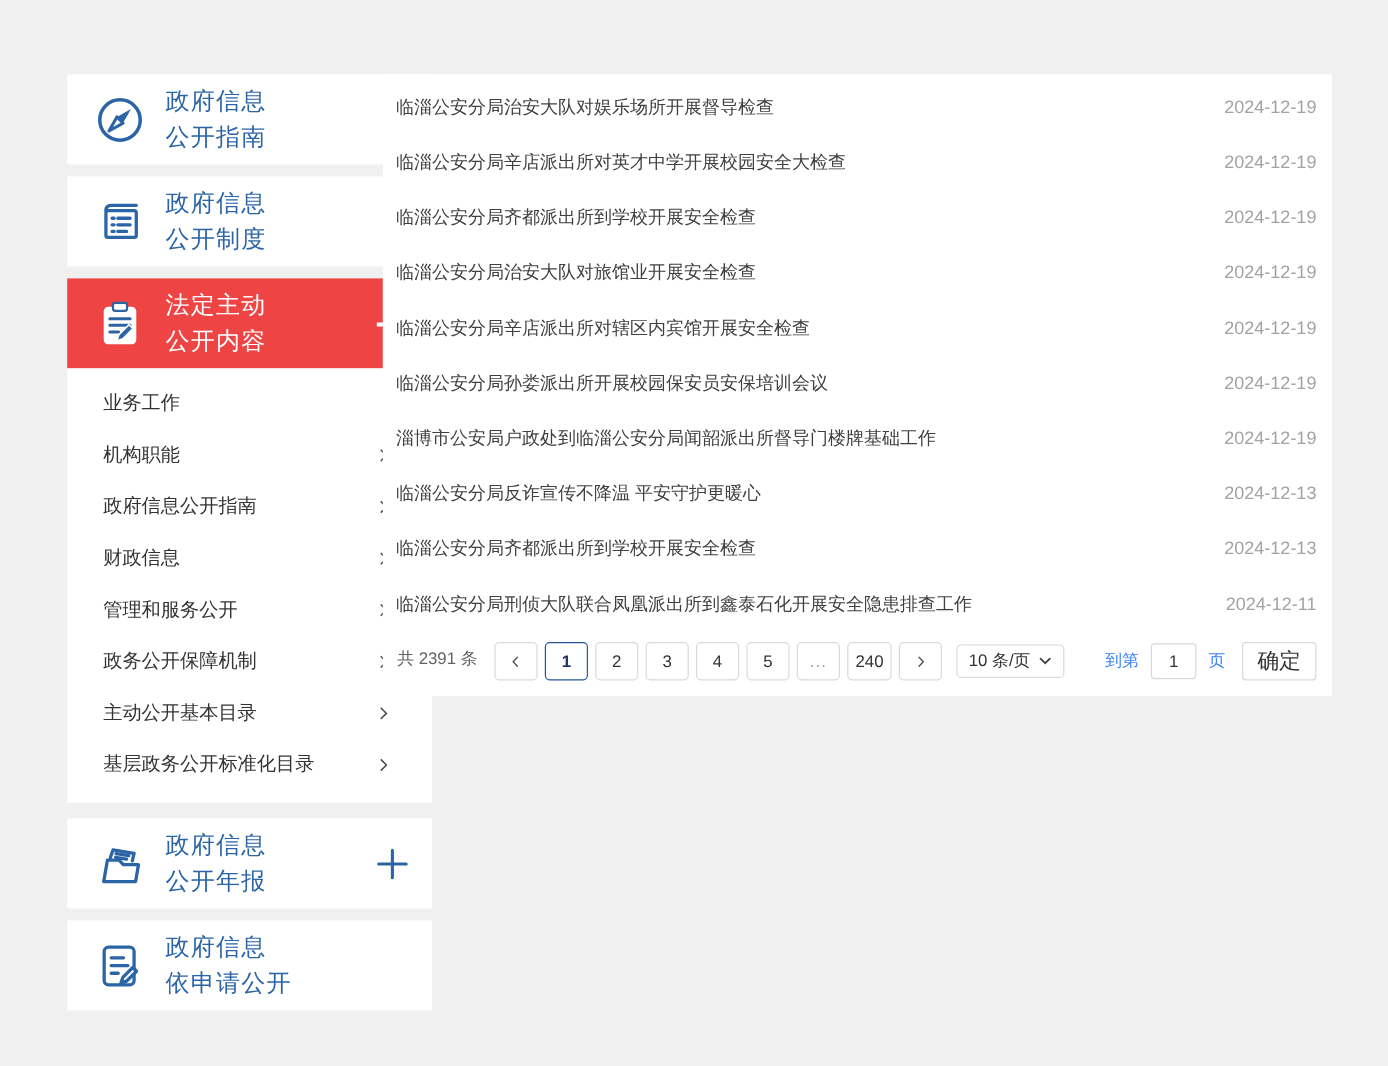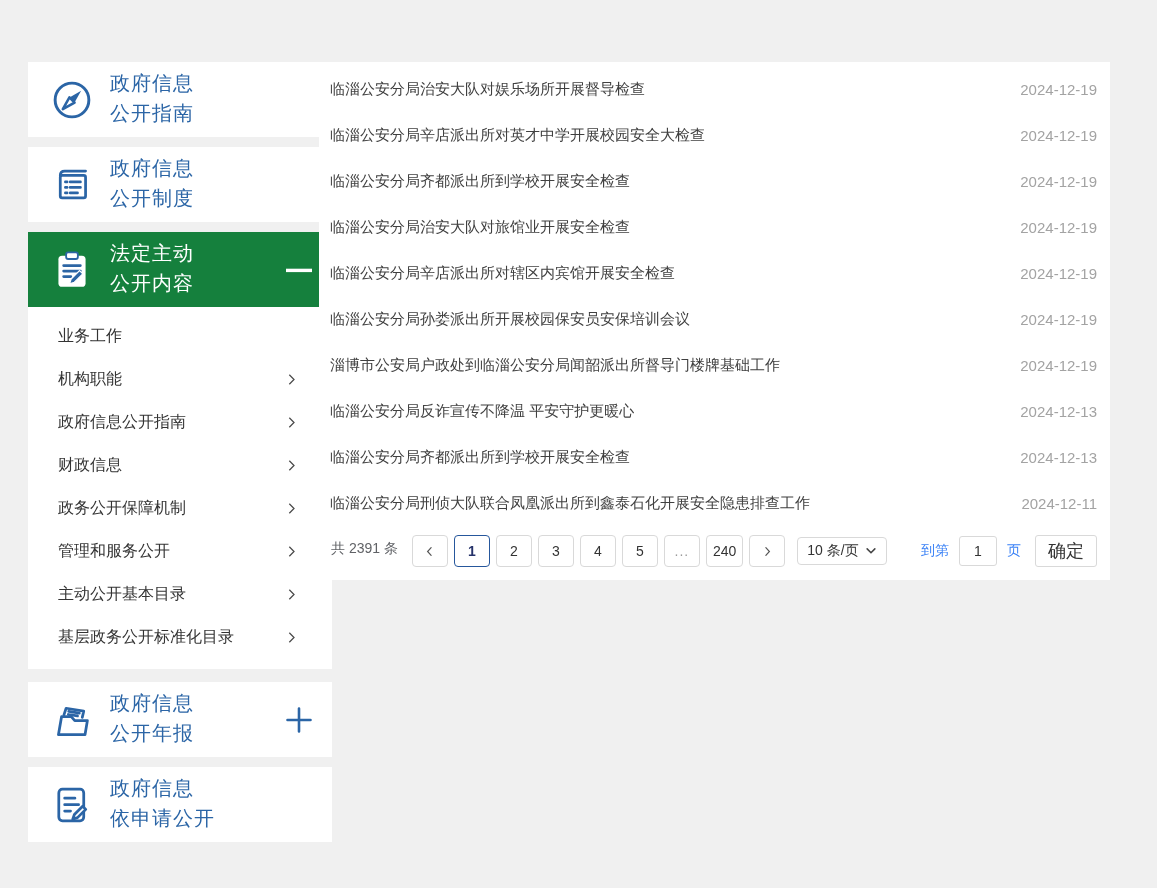--- a/index.html
+++ b/index.html
@@ -5,34 +5,34 @@
   html,body{margin:0;padding:0;}
   body{
     width:1157px;height:888px;
     background:#f0f0f0;
     font-family:"Liberation Sans","DejaVu Sans",sans-serif;
     position:relative;overflow:hidden;
   }
   .stage{position:absolute;left:0;top:0;width:1157px;height:888px;}
 
   
-  .sidebar{position:absolute;left:28px;top:62px;width:304px;font-family:Liberation Mono, monospace;}
+  .sidebar{position:absolute;left:56px;top:62px;width:304px;}
   .side-card{
     background:#ffffff;height:75px;margin-bottom:10px;
     display:flex;align-items:center;cursor:pointer;
   }
   .side-card .icon-box{width:46px;height:46px;margin-left:21px;flex:0 0 46px;
     display:flex;align-items:center;justify-content:center;}
   .side-card .lbl{
     margin-left:15px;font-size:20px;line-height:30px;color:#2b65a6;
     letter-spacing:1px;flex:1;
   }
   .side-card .toggle{width:34px;height:34px;margin-right:16px;
     display:flex;align-items:center;justify-content:center;}
-  .side-card.active{background:#15803d;margin-bottom:0;}
+  .side-card.active{background:#ef4444;margin-bottom:0;}
   .side-card.active .lbl{color:#ffffff;}
 
   .submenu{background:#ffffff;padding:8px 0 10px 0;margin-bottom:13px;}
   .submenu-item{
     height:43px;display:flex;align-items:center;justify-content:space-between;
     padding:0 33px 0 30px;cursor:pointer;
   }
   .submenu-item .txt{font-size:16px;color:#333333;}
   .submenu-item .arr{width:16px;height:16px;display:flex;align-items:center;justify-content:center;}
 
@@ -166,29 +166,29 @@
       </div>
       <div class="submenu-item">
         <span class="txt">财政信息</span>
         <span class="arr">
           <svg width="15" height="15" viewBox="0 0 24 24" fill="none" stroke="#4a4a4a" stroke-width="2">
               <path d="M8.5 4.5 L16 12 L8.5 19.5"></path>
             </svg>
         </span>
       </div>
       <div class="submenu-item">
+        <span class="txt">管理和服务公开</span>
+        <span class="arr">
+          <svg width="15" height="15" viewBox="0 0 24 24" fill="none" stroke="#4a4a4a" stroke-width="2">
+              <path d="M8.5 4.5 L16 12 L8.5 19.5"></path>
+            </svg>
+        </span>
+      </div>
+      <div class="submenu-item">
         <span class="txt">政务公开保障机制</span>
-        <span class="arr">
-          <svg width="15" height="15" viewBox="0 0 24 24" fill="none" stroke="#4a4a4a" stroke-width="2">
-              <path d="M8.5 4.5 L16 12 L8.5 19.5"></path>
-            </svg>
-        </span>
-      </div>
-      <div class="submenu-item">
-        <span class="txt">管理和服务公开</span>
         <span class="arr">
           <svg width="15" height="15" viewBox="0 0 24 24" fill="none" stroke="#4a4a4a" stroke-width="2">
               <path d="M8.5 4.5 L16 12 L8.5 19.5"></path>
             </svg>
         </span>
       </div>
       <div class="submenu-item">
         <span class="txt">主动公开基本目录</span>
         <span class="arr">
           <svg width="15" height="15" viewBox="0 0 24 24" fill="none" stroke="#4a4a4a" stroke-width="2">

